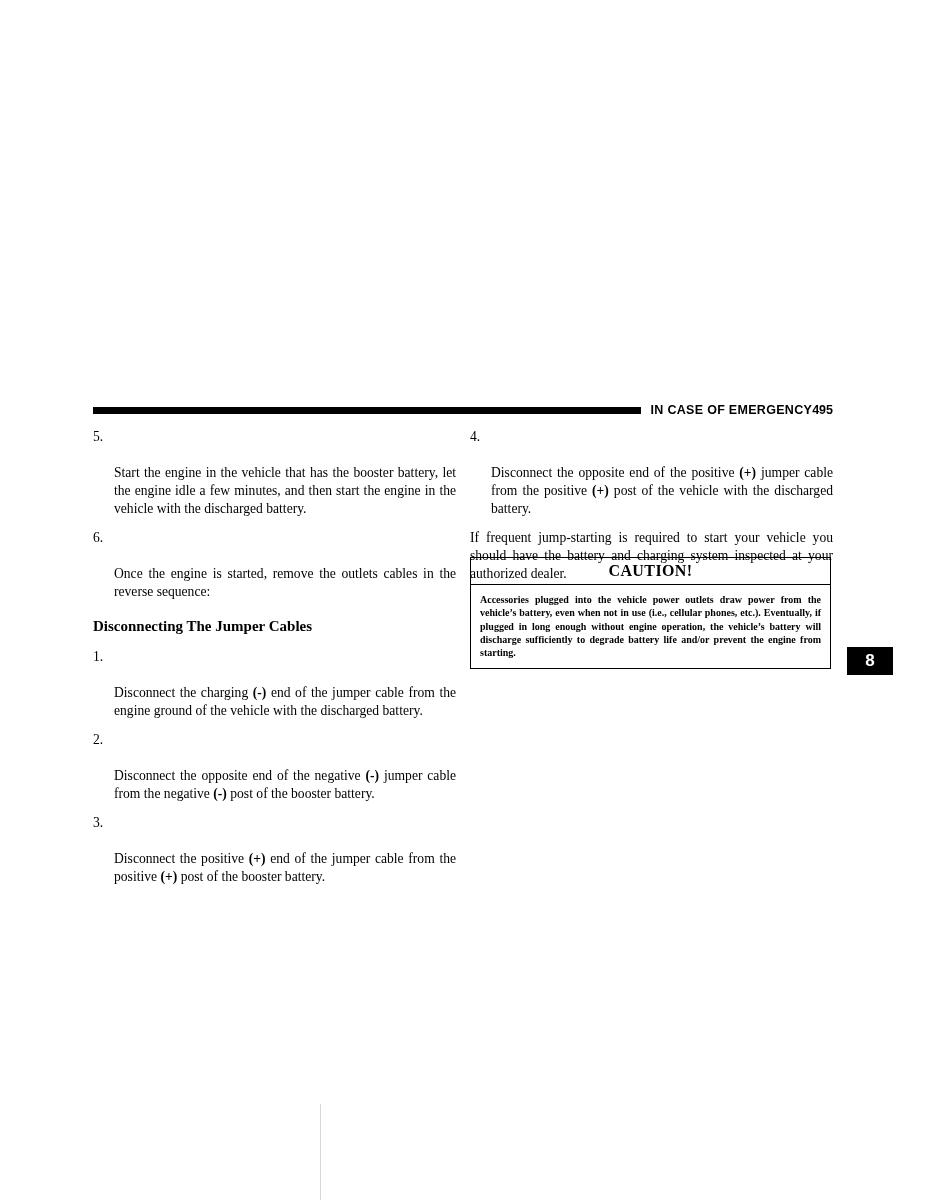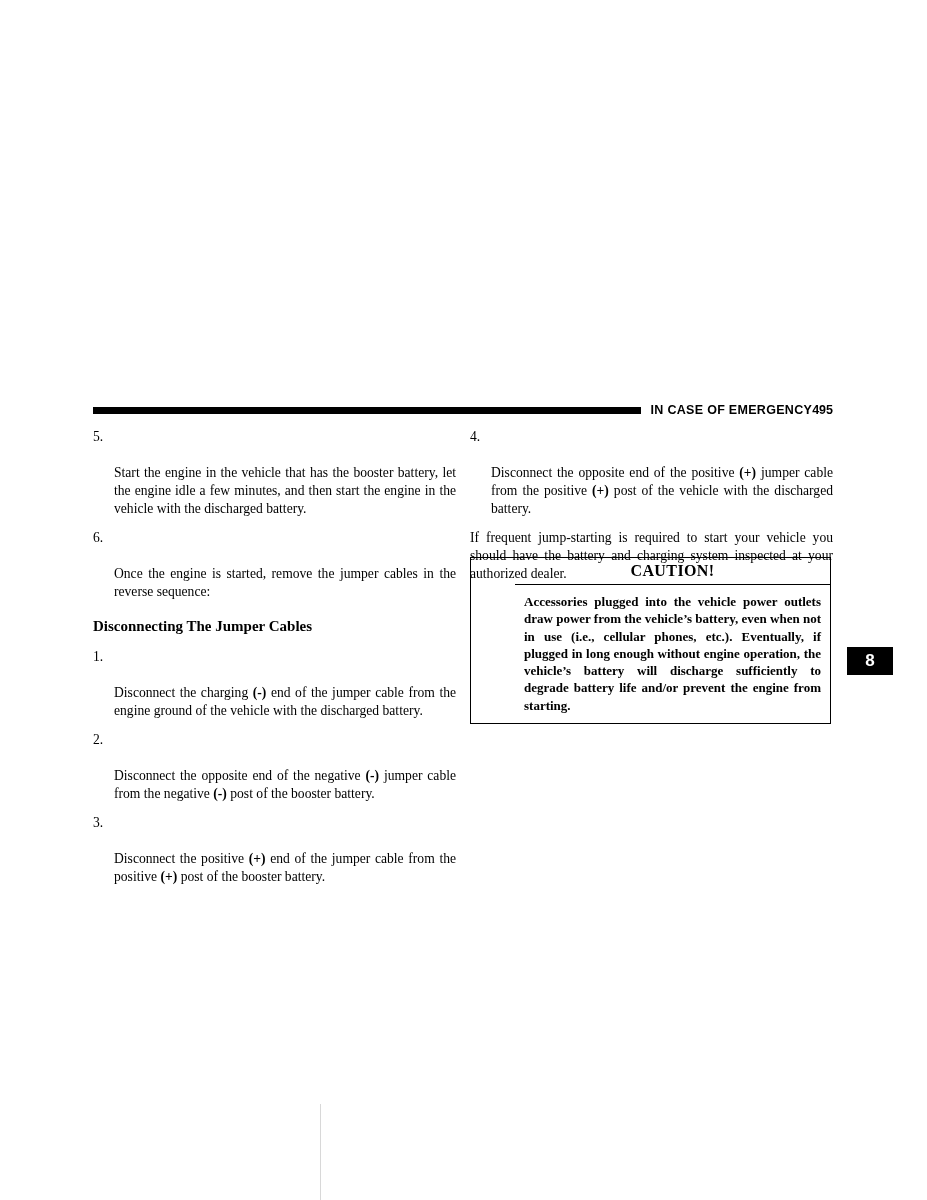--- a/index.html
+++ b/index.html
@@ -96,33 +96,32 @@
   }
 
   
   .caution-box {
     position: absolute;
     left: 470px;
     top: 557px;
     width: 361px;
     border: 1.3px solid #000000;
     box-sizing: border-box;
-    padding-left: 44px;
   }
   .caution-title {
     text-align: center;
     font-weight: bold;
     font-size: 16px;
     padding: 4px 0 4px 0;
     border-bottom: 1.3px solid #000000;
     letter-spacing: 0.4px;
   }
   .caution-body {
     font-weight: bold;
-    font-size: 13px;
+    font-size: 10px;
     line-height: 1.33;
     padding: 8px 9px 9px 9px;
     text-align: justify;
     text-justify: inter-word;
   }
 
   
   .section-tab {
     position: absolute;
     left: 847px;
@@ -162,21 +161,21 @@
 
   <div class="col col-left">
 
     <div class="num-item">
       <span class="num">5.</span>
       <span class="body">Start the engine in the vehicle that has the booster battery, let the engine idle a few minutes, and then start the engine in the vehicle with the discharged battery.</span>
     </div>
 
     <div class="num-item">
       <span class="num">6.</span>
-      <span class="body">Once the engine is started, remove the jumper cables in the reverse sequence:</span>
+      <span class="body">Once the engine is started, remove the outlets cables in the reverse sequence:</span>
     </div>
 
     <div class="subhead">Disconnecting The Jumper Cables</div>
 
     <div class="num-item">
       <span class="num">1.</span>
       <span class="body"><span>Disconnect the charging </span><b>(-)</b><span> end of the jumper cable from the engine ground of the vehicle with the discharged battery.</span></span>
     </div>
 
     <div class="num-item">

